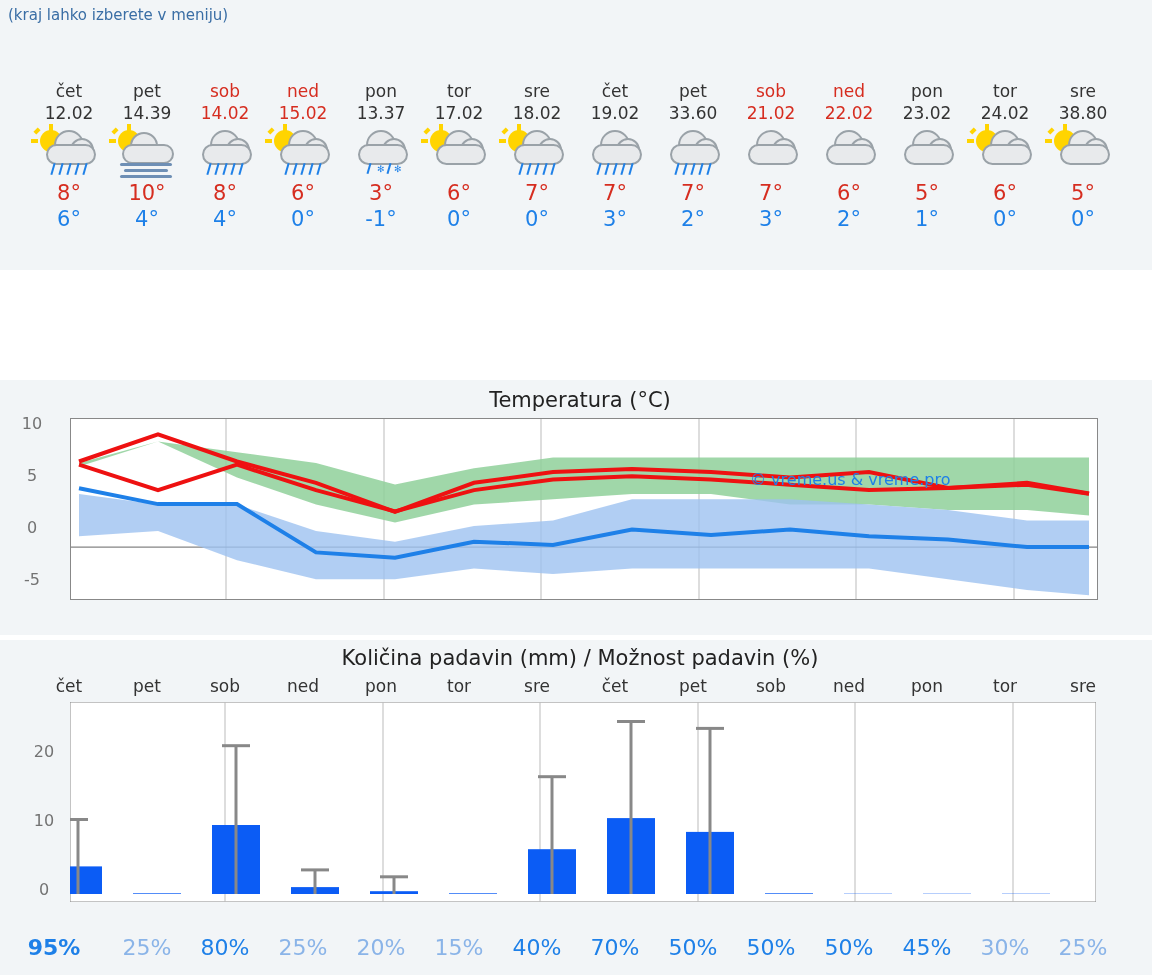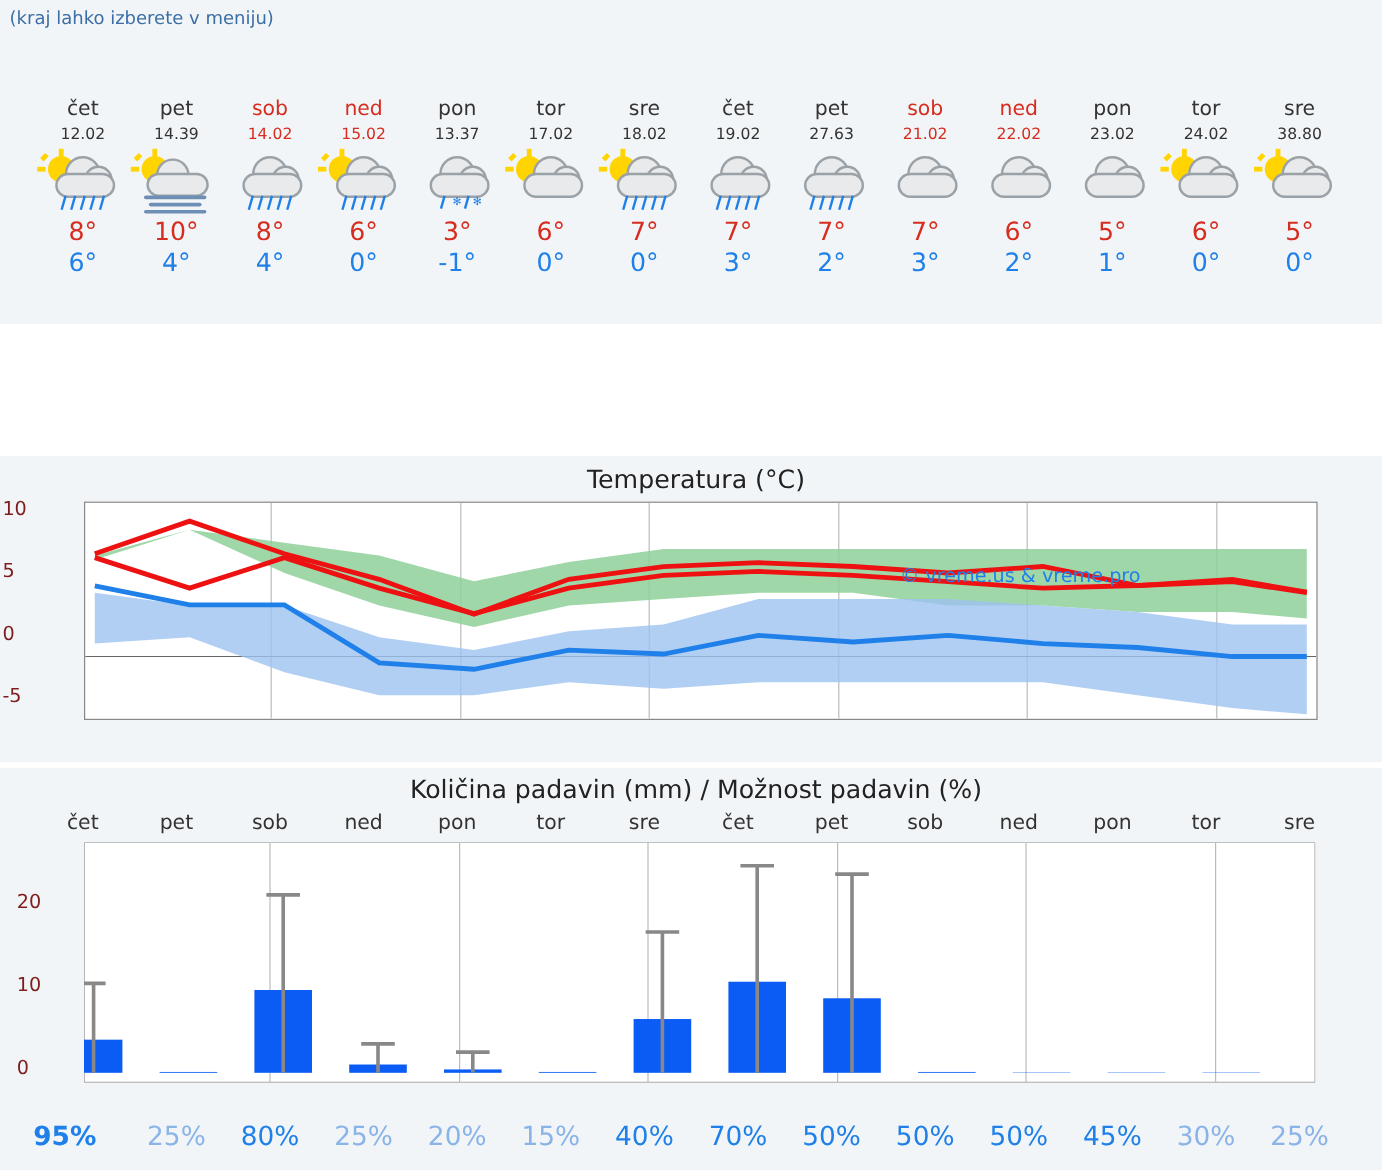--- a/index.html
+++ b/index.html
@@ -12,39 +12,39 @@
   }
   
   #header{position:absolute;left:0;top:0;width:1152px;height:80px;background:#f2f5f7;}
   #header-note{position:absolute;left:8px;top:6px;font-size:15px;color:#3a6ea5;}
   #header-title{position:absolute;left:0;top:14px;width:988px;text-align:center;font-size:24px;color:#1111cc;}
   #header-update{position:absolute;right:8px;top:8px;font-size:14px;color:#3a6ea5;}
   
   #days{position:absolute;left:0;top:80px;width:1152px;height:190px;background:#f2f5f7;}
   .day{position:absolute;top:0;width:78px;text-align:center;}
   .day .dow{font-size:17px;color:#333;line-height:22px;}
-  .day .date{font-size:13px;color:#333;line-height:22px;}
+  .day .date{font-size:17px;color:#333;line-height:22px;}
   .day.we .dow,.day.we .date{color:#d62d20;}
   .day .icon{height:52px;margin-top:4px;position:relative;}
   .day .tmax{font-size:21px;color:#d62d20;line-height:26px;}
   .day .tmin{font-size:21px;color:#1e80e8;line-height:26px;}
   
   .ic{position:relative;width:74px;height:52px;margin:0 auto;}
   .sun{position:absolute;border-radius:50%;background:#ffd400;}
   .sunray{position:absolute;background:#ffd400;}
   .cloud{position:absolute;background:#e8eaec;border:2px solid #9aa2a8;border-radius:14px;}
   .cloudpuff{position:absolute;background:#e8eaec;border:2px solid #9aa2a8;border-radius:50%;}
   .rain{position:absolute;width:2px;background:#1e80e8;transform:rotate(16deg);}
   .snow{position:absolute;color:#1e80e8;font-size:9px;line-height:9px;}
   .fogline{position:absolute;height:3px;background:#6e8fb5;border-radius:2px;}
   
   #tempsec{position:absolute;left:0;top:380px;width:1152px;height:255px;background:#f2f5f7;}
   #temptitle{position:absolute;left:0;top:8px;width:1160px;text-align:center;font-size:21px;color:#222;}
   #tempchart{position:absolute;left:70px;top:38px;width:1026px;height:180px;background:#ffffff;border:1px solid #888;}
-  .ytick{position:absolute;right:1090px;font-size:16px;color:#7f1d1d;text-align:left;width:60px;}
+  .ytick{position:absolute;right:1090px;font-size:16px;color:#737373;text-align:center;width:60px;}
   #copyright{position:absolute;left:750px;top:90px;font-size:16px;color:#1e80e8;}
   
   #precipsec{position:absolute;left:0;top:640px;width:1152px;height:335px;background:#f2f5f7;}
   #preciptitle{position:absolute;left:0;top:6px;width:1160px;text-align:center;font-size:21px;color:#222;}
   .pday{position:absolute;top:36px;width:78px;text-align:center;font-size:17px;color:#333;}
   #precipchart{position:absolute;left:70px;top:62px;width:1026px;height:836px;}
   .pct{position:absolute;top:295px;width:78px;text-align:center;font-size:22px;}
   .pct.dark{color:#1e80e8;}
   .pct.light{color:#8ab4e8;}
 </style>
@@ -221,21 +221,21 @@
           <div class="rain" style="left:36px;top:35px;height:12px;"></div>
           <div class="rain" style="left:44px;top:35px;height:12px;"></div>
           <div class="rain" style="left:52px;top:35px;height:12px;"></div>
         </div>
       </div>
       <div class="tmax">7°</div>
       <div class="tmin">3°</div>
     </div>
     <div class="day" style="left: 654px;">
       <div class="dow">pet</div>
-      <div class="date">27.63</div>
+      <div class="date">33.60</div>
       <div class="icon">
         <div class="ic">
           <div class="cloudpuff" style="left:22px;top:2px;width:26px;height:26px;"></div>
           <div class="cloudpuff" style="left:38px;top:10px;width:20px;height:20px;"></div>
           <div class="cloud" style="left:14px;top:16px;width:46px;height:17px;"></div>
           <div class="rain" style="left:20px;top:35px;height:12px;"></div>
           <div class="rain" style="left:28px;top:35px;height:12px;"></div>
           <div class="rain" style="left:36px;top:35px;height:12px;"></div>
           <div class="rain" style="left:44px;top:35px;height:12px;"></div>
           <div class="rain" style="left:52px;top:35px;height:12px;"></div>

